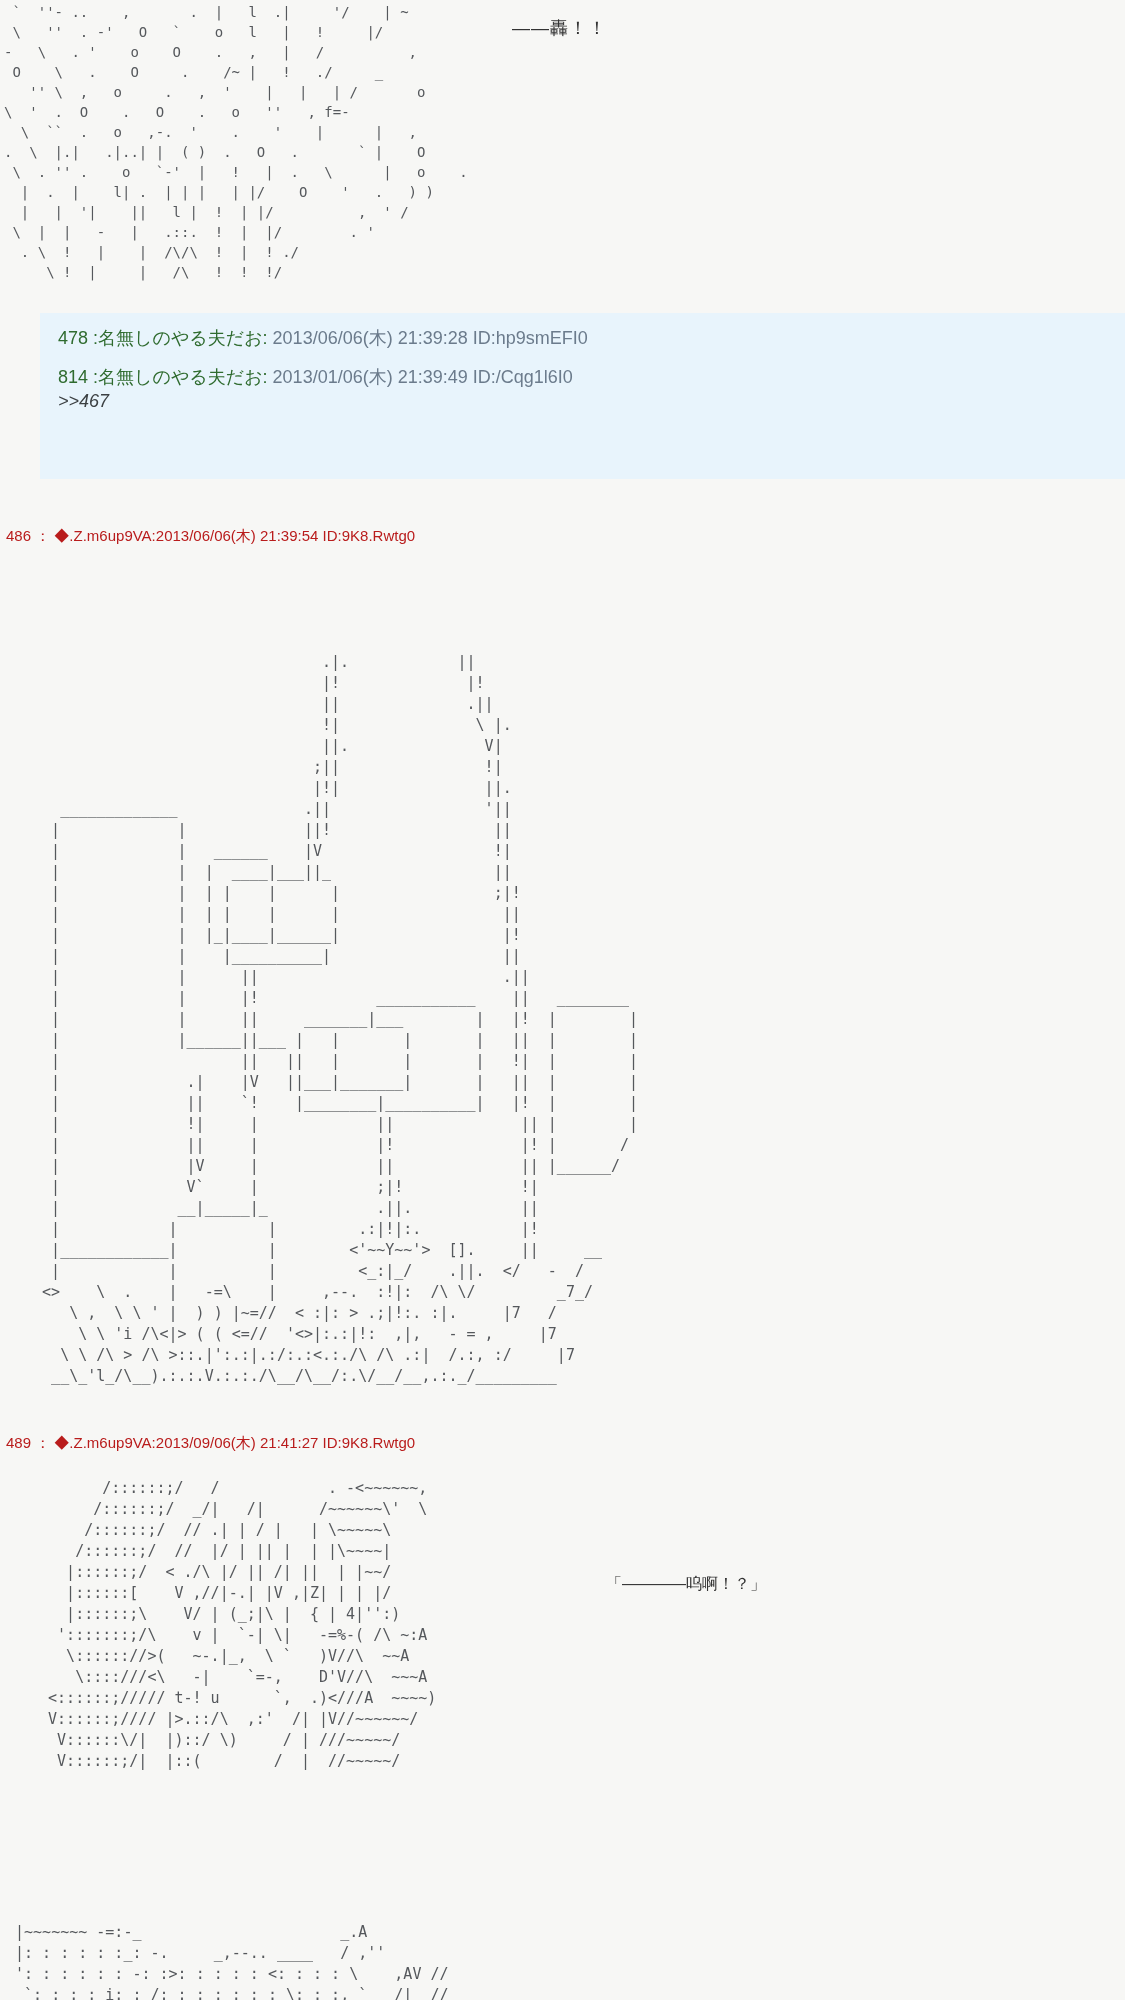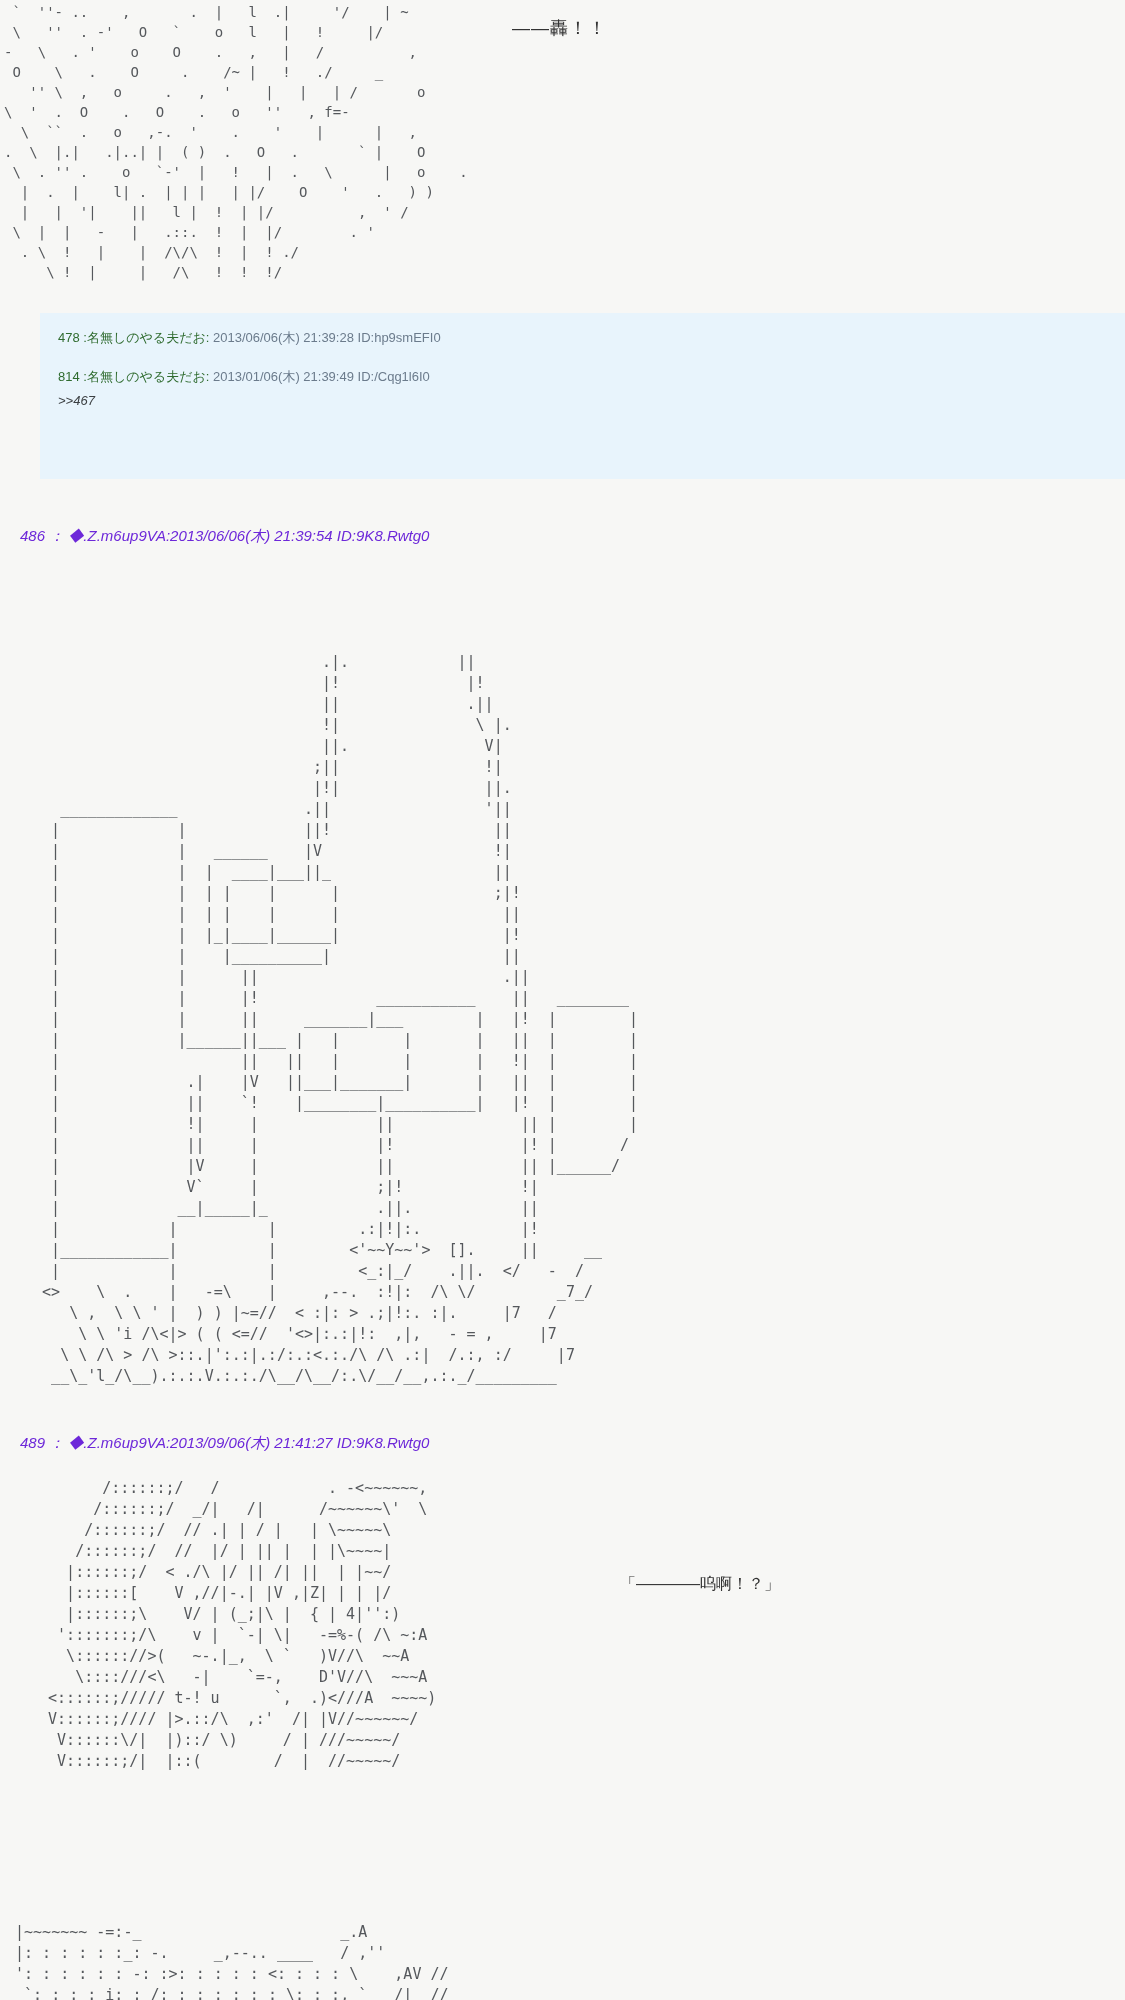--- a/index.html
+++ b/index.html
@@ -23,33 +23,33 @@
     font-family:"DejaVu Sans Mono",monospace;
     color:var(--aa-gray);
     font-size:15px;line-height:21px;
   }
   .top-aa{left:4px;top:2px;font-size:14px;line-height:20px;}
   .sfx{position:absolute;left:512px;top:16px;font-size:18px;color:#333;letter-spacing:1px;}
   .posts-box{
     position:absolute;left:40px;top:313px;width:1085px;height:166px;
     background:var(--posts-box-bg);
     padding:13px 10px 0 18px;
-    font-size:13px;line-height:24px;
+    font-size:18px;line-height:24px;
   }
   .post{margin-bottom:15px;}
   .pname{color:var(--name-green);}
   .pmeta{color:var(--meta-gray);}
   .post-body{color:var(--text-dark);white-space:pre-line;}
   .reply-link{color:var(--text-dark);text-decoration:none;display:block;cursor:pointer;font-style:italic;}
-  .header-line{position:absolute;left:20px;font-size:15px;color:#6d28d9;font-style:italic;}
+  .header-line{position:absolute;left:6px;font-size:15px;color:#b91c1c;}
   .h486{top:527px;}
   .h489{top:1434px;}
   .big-aa{left:15px;top:652px;}
   .aa2{left:30px;top:1478px;}
-  .quote{position:absolute;left:620px;top:1574px;font-size:16px;color:#333;}
+  .quote{position:absolute;left:606px;top:1574px;font-size:16px;color:#333;}
   .bottom-aa{left:6px;top:1922px;}
 </style>
 </head>
 <body>
 
 <div>
 
   <pre class="aa top-aa"> `  ''- ..    ,       .  |   l  .|     '/    | ~
  \   ''  . -'   O   `    o   l   |   !     |/
 -   \   . '    o    O    .   ,   |   /          ,

